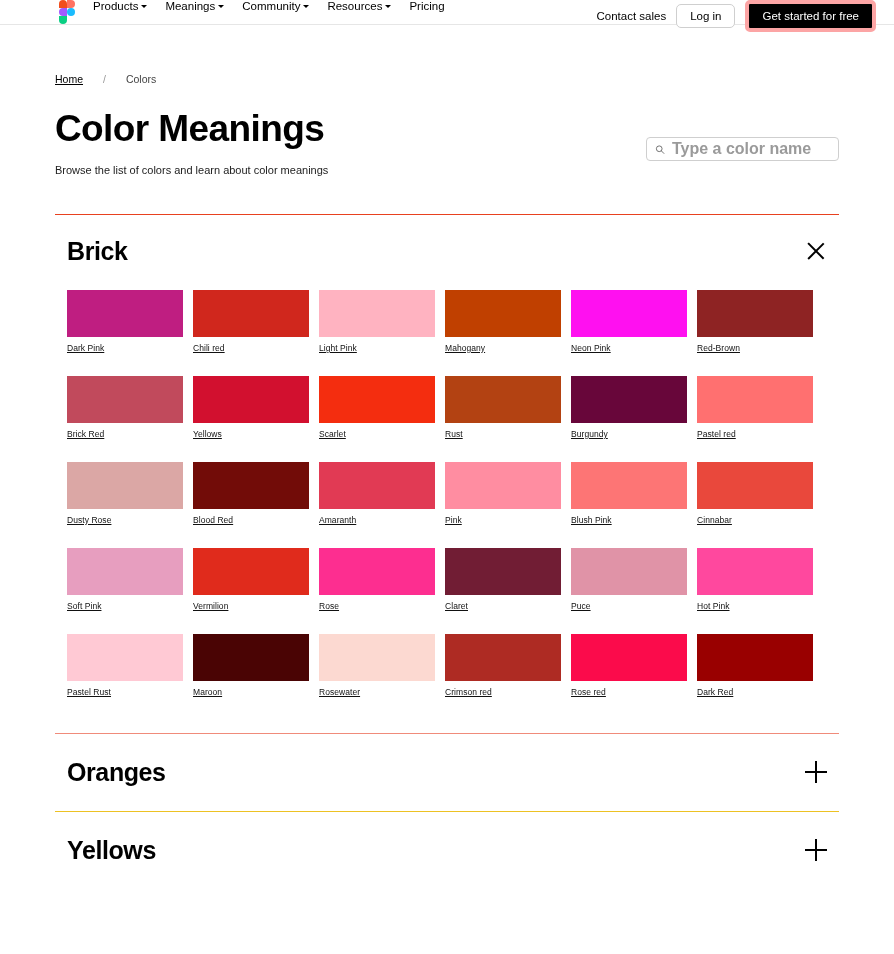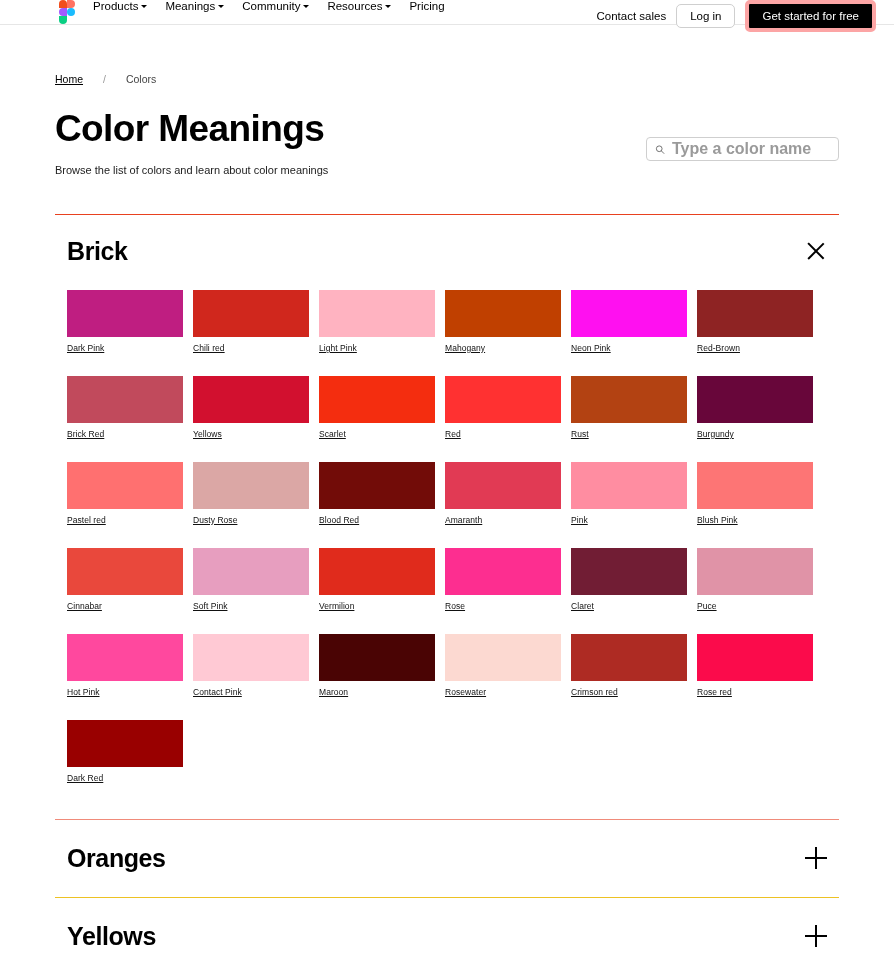--- a/index.html
+++ b/index.html
@@ -260,37 +260,36 @@
       <div class="swatch-grid">
         <div class="swatch-cell"><div class="swatch-box" style="background: rgb(191, 30, 129);"></div><span class="swatch-label">Dark Pink</span></div>
         <div class="swatch-cell"><div class="swatch-box" style="background: rgb(208, 39, 29);"></div><span class="swatch-label">Chili red</span></div>
         <div class="swatch-cell"><div class="swatch-box" style="background: rgb(255, 179, 193);"></div><span class="swatch-label">Light Pink</span></div>
         <div class="swatch-cell"><div class="swatch-box" style="background: rgb(192, 64, 0);"></div><span class="swatch-label">Mahogany</span></div>
         <div class="swatch-cell"><div class="swatch-box" style="background: rgb(255, 16, 240);"></div><span class="swatch-label">Neon Pink</span></div>
         <div class="swatch-cell"><div class="swatch-box" style="background: rgb(142, 35, 35);"></div><span class="swatch-label">Red-Brown</span></div>
         <div class="swatch-cell"><div class="swatch-box" style="background: rgb(193, 74, 92);"></div><span class="swatch-label">Brick Red</span></div>
         <div class="swatch-cell"><div class="swatch-box" style="background: rgb(210, 16, 47);"></div><span class="swatch-label">Yellows</span></div>
         <div class="swatch-cell"><div class="swatch-box" style="background: rgb(244, 45, 15);"></div><span class="swatch-label">Scarlet</span></div>
-        <div class="swatch-cell"><div class="swatch-box" style="background: rgb(255, 49, 49);"></div><span class="swatch-label">Red</span></div>
         <div class="swatch-cell"><div class="swatch-box" style="background: rgb(179, 66, 18);"></div><span class="swatch-label">Rust</span></div>
         <div class="swatch-cell"><div class="swatch-box" style="background: rgb(104, 6, 58);"></div><span class="swatch-label">Burgundy</span></div>
         <div class="swatch-cell"><div class="swatch-box" style="background: rgb(255, 112, 112);"></div><span class="swatch-label">Pastel red</span></div>
         <div class="swatch-cell"><div class="swatch-box" style="background: rgb(219, 167, 165);"></div><span class="swatch-label">Dusty Rose</span></div>
         <div class="swatch-cell"><div class="swatch-box" style="background: rgb(114, 12, 8);"></div><span class="swatch-label">Blood Red</span></div>
         <div class="swatch-cell"><div class="swatch-box" style="background: rgb(225, 58, 84);"></div><span class="swatch-label">Amaranth</span></div>
         <div class="swatch-cell"><div class="swatch-box" style="background: rgb(255, 141, 161);"></div><span class="swatch-label">Pink</span></div>
         <div class="swatch-cell"><div class="swatch-box" style="background: rgb(253, 117, 117);"></div><span class="swatch-label">Blush Pink</span></div>
         <div class="swatch-cell"><div class="swatch-box" style="background: rgb(233, 72, 60);"></div><span class="swatch-label">Cinnabar</span></div>
         <div class="swatch-cell"><div class="swatch-box" style="background: rgb(231, 158, 191);"></div><span class="swatch-label">Soft Pink</span></div>
         <div class="swatch-cell"><div class="swatch-box" style="background: rgb(224, 43, 28);"></div><span class="swatch-label">Vermilion</span></div>
         <div class="swatch-cell"><div class="swatch-box" style="background: rgb(253, 46, 144);"></div><span class="swatch-label">Rose</span></div>
         <div class="swatch-cell"><div class="swatch-box" style="background: rgb(113, 29, 52);"></div><span class="swatch-label">Claret</span></div>
         <div class="swatch-cell"><div class="swatch-box" style="background: rgb(224, 147, 167);"></div><span class="swatch-label">Puce</span></div>
         <div class="swatch-cell"><div class="swatch-box" style="background: rgb(255, 72, 158);"></div><span class="swatch-label">Hot Pink</span></div>
-        <div class="swatch-cell"><div class="swatch-box" style="background: rgb(255, 201, 212);"></div><span class="swatch-label">Contact Pink</span></div>
+        <div class="swatch-cell"><div class="swatch-box" style="background: rgb(255, 201, 212);"></div><span class="swatch-label">Pastel Rust</span></div>
         <div class="swatch-cell"><div class="swatch-box" style="background: rgb(74, 4, 4);"></div><span class="swatch-label">Maroon</span></div>
         <div class="swatch-cell"><div class="swatch-box" style="background: rgb(252, 217, 209);"></div><span class="swatch-label">Rosewater</span></div>
         <div class="swatch-cell"><div class="swatch-box" style="background: rgb(174, 43, 35);"></div><span class="swatch-label">Crimson red</span></div>
         <div class="swatch-cell"><div class="swatch-box" style="background: rgb(251, 11, 75);"></div><span class="swatch-label">Rose red</span></div>
         <div class="swatch-cell"><div class="swatch-box" style="background: rgb(153, 0, 0);"></div><span class="swatch-label">Dark Red</span></div>
       </div>
       <div class="acc-rule" style="background: rgb(240, 139, 122);"></div>
       <div class="acc-head collapsed-head">
         <div class="acc-title">Oranges</div>
         <div class="acc-toggle"></div>

